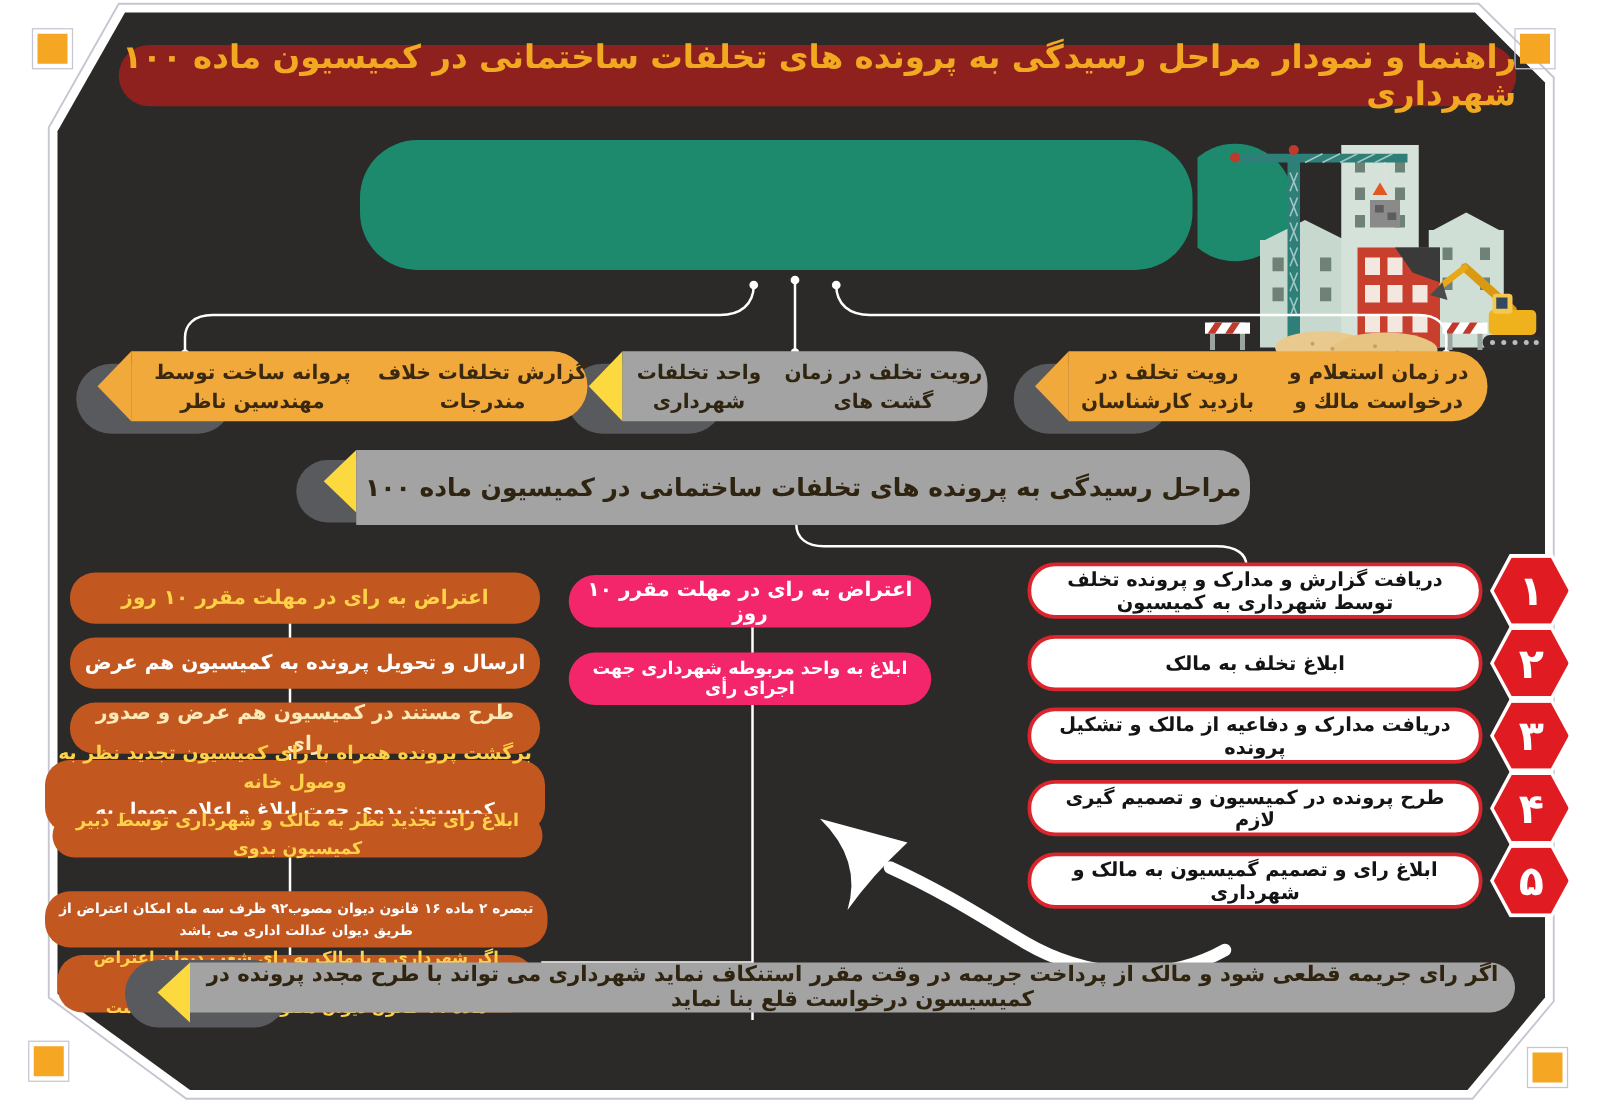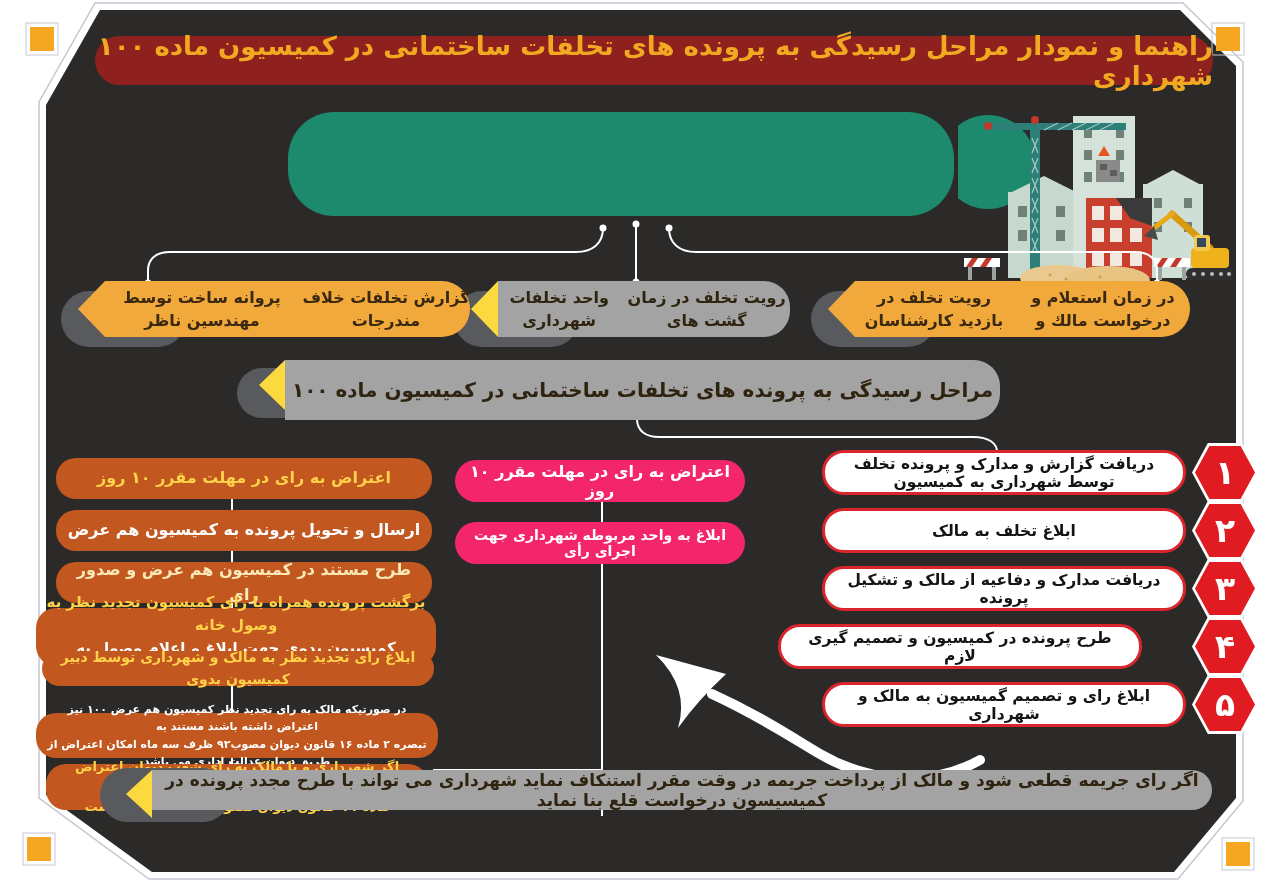--- a/index.html
+++ b/index.html
@@ -242,21 +242,21 @@
 
 <div class="stepbox" style="left:822px;top:450px;width:364px;height:45px">
     <span>دریافت گزارش و مدارک و پرونده تخلف توسط شهرداری به کمیسیون</span>
   </div>
 <div class="stepbox" style="left:822px;top:508px;width:364px;height:45px">
     <span>ابلاغ تخلف به مالک</span>
   </div>
 <div class="stepbox" style="left:822px;top:566px;width:364px;height:45px">
     <span>دریافت مدارک و دفاعیه از مالک و تشکیل پرونده</span>
   </div>
-<div class="stepbox" style="left:778px;top:624px;width:364px;height:45px">
+<div class="stepbox" style="left:822px;top:624px;width:364px;height:45px">
     <span>طرح پرونده در کمیسیون و تصمیم گیری لازم</span>
   </div>
 <div class="stepbox" style="left:822px;top:682px;width:364px;height:45px">
     <span>ابلاغ رای و تصمیم گمیسیون به مالک و شهرداری</span>
   </div>
 
 <div class="hex" style="left:1192px;top:443px;width:66px;height:59px">
     <div class="ho"></div>
     <div class="hi">
       <span>۱</span>
@@ -304,21 +304,20 @@
   <span class="t-c">طرح مستند در کمیسیون هم عرض و صدور رای</span>
 </div>
 <div class="rustbox" style="left:36px;top:608px;width:400px;height:58px;font-size:15px">
   <span class="t-y">برگشت پرونده همراه با رای کمیسیون تجدید نظر به وصول خانه</span>
   <span class="t-w">کمیسیون بدوی جهت ابلاغ و اعلام وصول به  کمیسون هم عرض</span>
 </div>
 <div class="rustbox" style="left:42px;top:651px;width:392px;height:35px;font-size:14px">
   <span class="t-y">ابلاغ رای تجدید نظر به مالک و شهرداری توسط دبیر کمیسیون بدوی</span>
 </div>
 <div class="rustbox" style="left:36px;top:713px;width:402px;height:45px;font-size:11px">
-  <span class="t-w">در صورتیکه مالک به رای تجدید نظر کمیسیون هم عرض ۱۰۰ نیز اعتراض داشته باشند مستند به</span>
   <span class="t-w">تبصره ۲ ماده ۱۶ قانون دیوان مصوب۹۲ ظرف سه ماه امکان اعتراض از طریق دیوان عدالت اداری می باشد</span>
 </div>
 <div class="rustbox" style="left:46px;top:764px;width:382px;height:46px;font-size:13px">
   <span class="t-y">اگر شهرداری و یا مالک به رای شعب دیوان اعتراض داشته باشند مستند به</span>
   <span class="t-y">ماده 44 قانون دیوان مصوب ۹۲ امکان پذیر است</span>
 </div>
 
 <div class="tag yellowtag" style="left:152px;top:770px;width:1060px;height:40px">
   <div class="pill" style="left:-52px;top:-2px;width:130px;height:54px"></div>
   <div class="tip" style="left:-26px;border-width:24px 26px 24px 0"></div>

